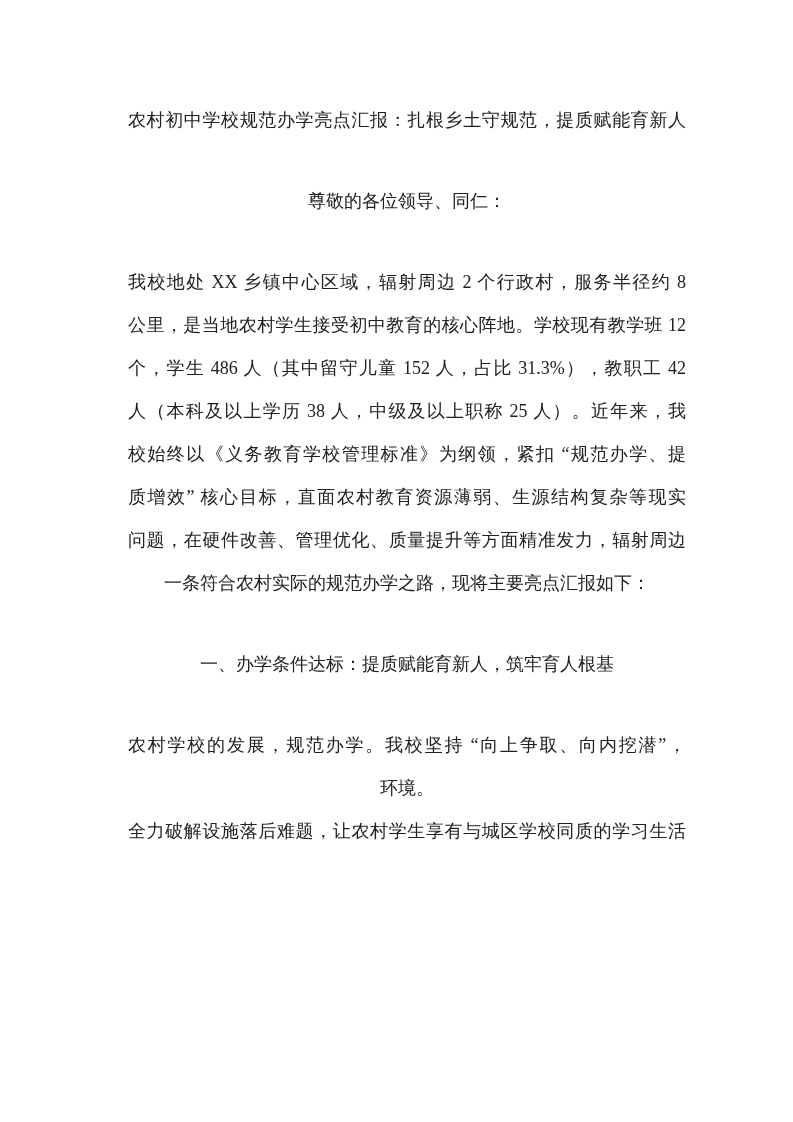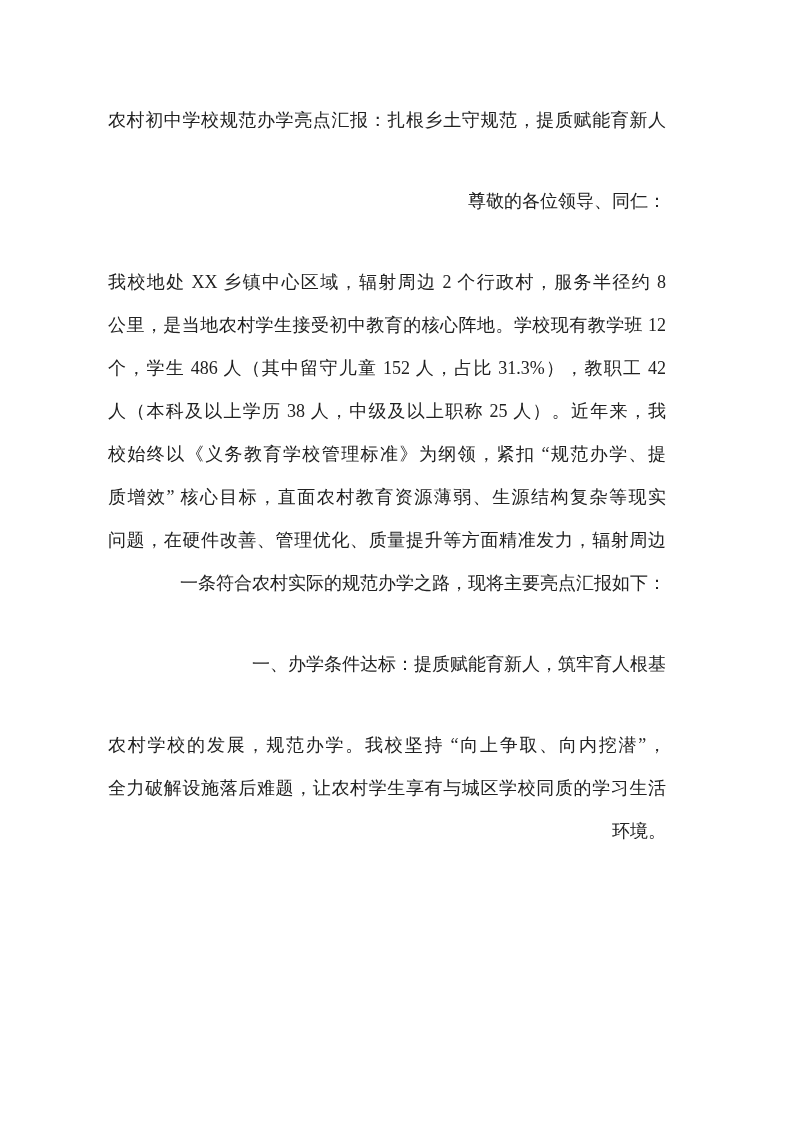--- a/index.html
+++ b/index.html
@@ -13,36 +13,36 @@
     overflow: hidden;
     position: relative;
   }
   .page {
     position: absolute;
     inset: 0;
     background: #ffffff;
   }
   .doc {
     position: absolute;
-    left: 108px;
+    left: 128px;
     top: 99px;
     width: 558px;
     color: #212121;
     font-family: "Liberation Serif", "DejaVu Serif", serif;
     font-size: 18px;
     line-height: 43px;
   }
   .block {
     margin: 0 0 38px 0;
   }
   .block:last-child {
     margin-bottom: 0;
   }
   .line {
-    text-align: right;
+    text-align: center;
     white-space: normal;
     min-height: 43px;
   }
   
   .line.fill {
     text-align: justify;
     text-align-last: justify;
   }
   .title .line,
   .heading .line {
@@ -68,17 +68,17 @@
         <div class="line fill">校始终以《义务教育学校管理标准》为纲领，紧扣 “规范办学、提</div>
         <div class="line fill">质增效” 核心目标，直面农村教育资源薄弱、生源结构复杂等现实</div>
         <div class="line fill">问题，在硬件改善、管理优化、质量提升等方面精准发力，辐射周边</div>
         <div class="line">一条符合农村实际的规范办学之路，现将主要亮点汇报如下：</div>
       </div>
       <div class="block heading">
         <div class="line">一、办学条件达标：提质赋能育新人，筑牢育人根基</div>
       </div>
       <div class="block paragraph">
         <div class="line fill">农村学校的发展，规范办学。我校坚持 “向上争取、向内挖潜”，</div>
+        <div class="line">环境。</div>
         <div class="line fill">全力破解设施落后难题，让农村学生享有与城区学校同质的学习生活</div>
-        <div class="line">环境。</div>
       </div>
     </article>
 </main>
 
 </body></html>

